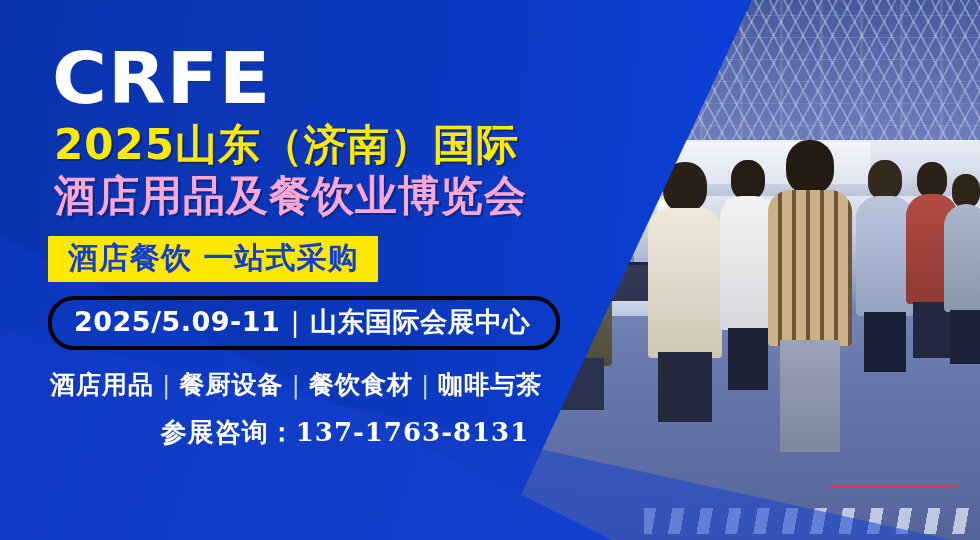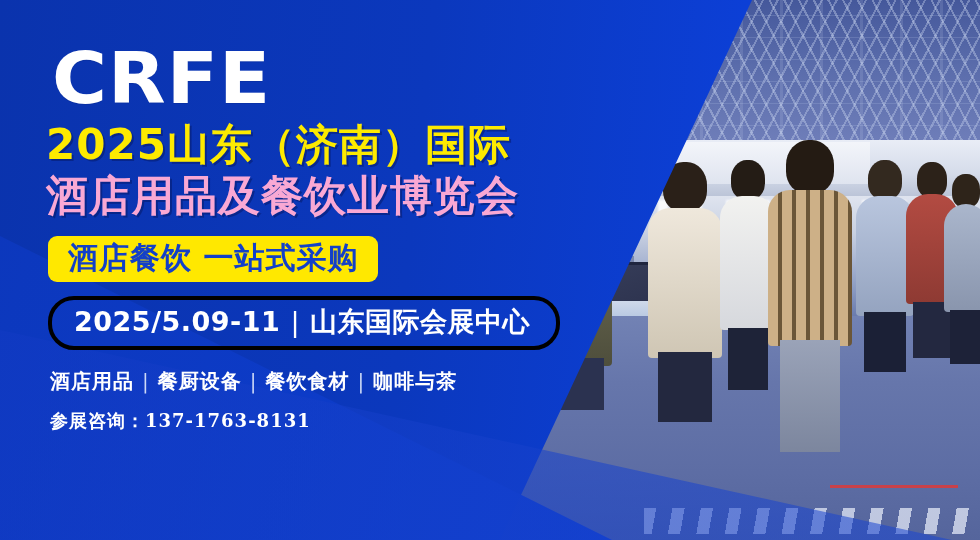--- a/index.html
+++ b/index.html
@@ -151,31 +151,31 @@
     text-shadow:0 1px 0 rgba(0,0,0,.08);
   }
 
   .t-line{
     font-family:"DejaVu Sans","Liberation Sans",sans-serif;
     font-weight:700;
     font-size:42px;
     line-height:1.22;
     letter-spacing:1px;
     white-space:nowrap;
-    margin:0 0 0 4px;
+    margin:0 0 0 12px;
   }
   .t-yellow{color:#fdea00;text-shadow:2px 2px 0 rgba(4,20,90,.45);}
   .t-white{color:#f9a8d4;text-shadow:2px 2px 0 rgba(4,20,90,.45);}
 
   .badge{
     display:inline-block;
     margin:14px 0 0 6px;
     padding:5px 20px 7px 20px;
     background:#ffe800;
-    border-radius:9px;
+    border-radius:1px;
     font-family:"DejaVu Sans","Liberation Sans",sans-serif;
     font-weight:700;
     font-size:30px;
     line-height:1.15;
     letter-spacing:1px;
     color:#1340c8;
     white-space:nowrap;
   }
 
   .datebar{
@@ -191,35 +191,36 @@
     letter-spacing:.5px;
     color:#ffffff;
     white-space:nowrap;
   }
   .datebar .sep{padding:0 10px;font-weight:400;}
 
   .cats{
     margin:18px 0 0 8px;
     font-family:"DejaVu Serif","Liberation Serif",serif;
     font-weight:700;
-    font-size:20px;
+    font-size:25px;
     letter-spacing:1px;
     color:#ffffff;
     white-space:nowrap;
   }
   .cats .bar{color:#cdd9f7;font-weight:400;padding:0 8px;}
 
   .phone{
     margin:14px 0 0 8px;
     font-family:"DejaVu Serif","Liberation Serif",serif;
     font-weight:700;
-    font-size:18px;
+    font-size:26px;
     letter-spacing:1px;
     color:#ffffff;
     white-space:nowrap;
+    text-align:center;
   }
 </style>
 </head>
 <body>
 
 <div class="banner">
 
   <div class="photo">
     <div class="photo-inner">
       <div class="ph-ceiling"></div>

